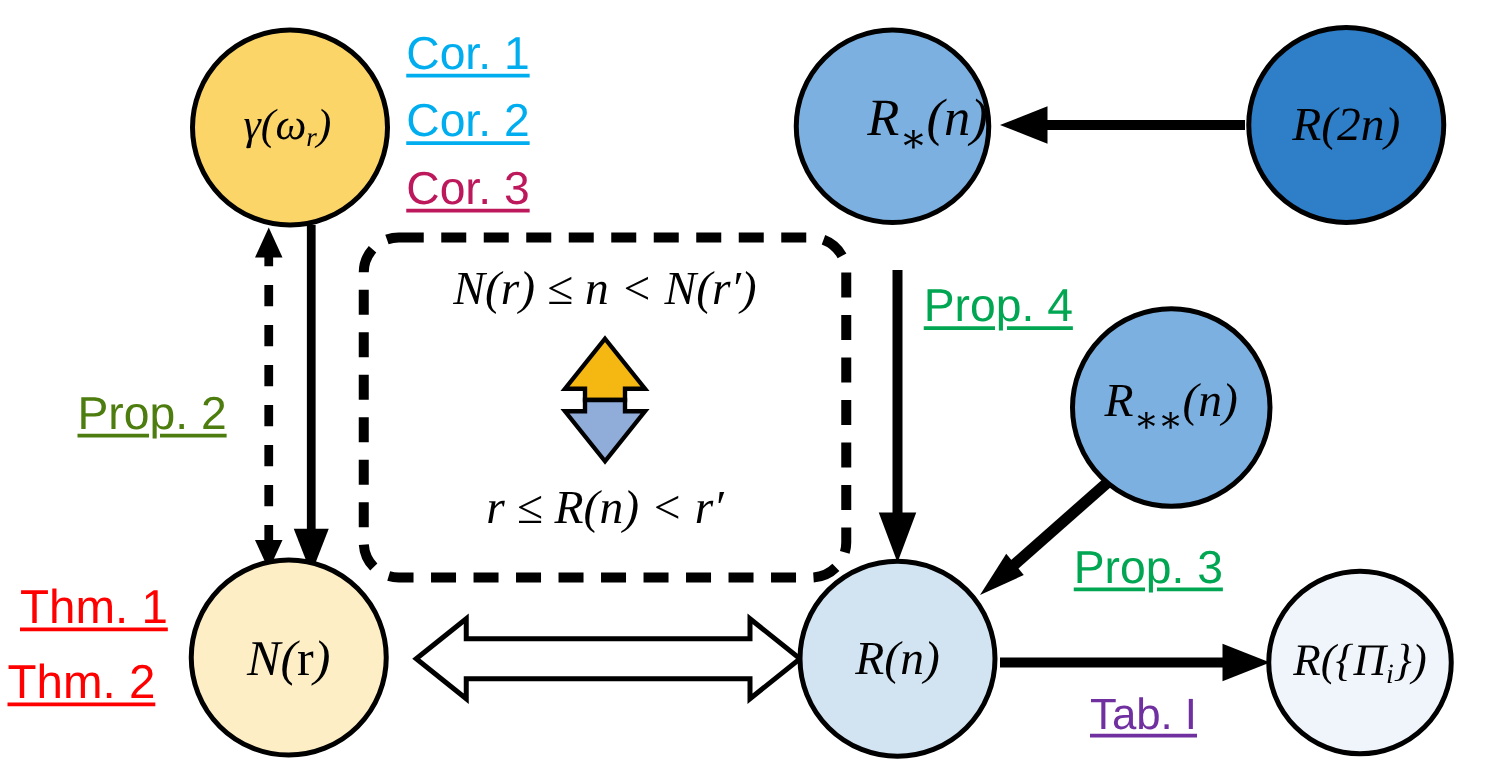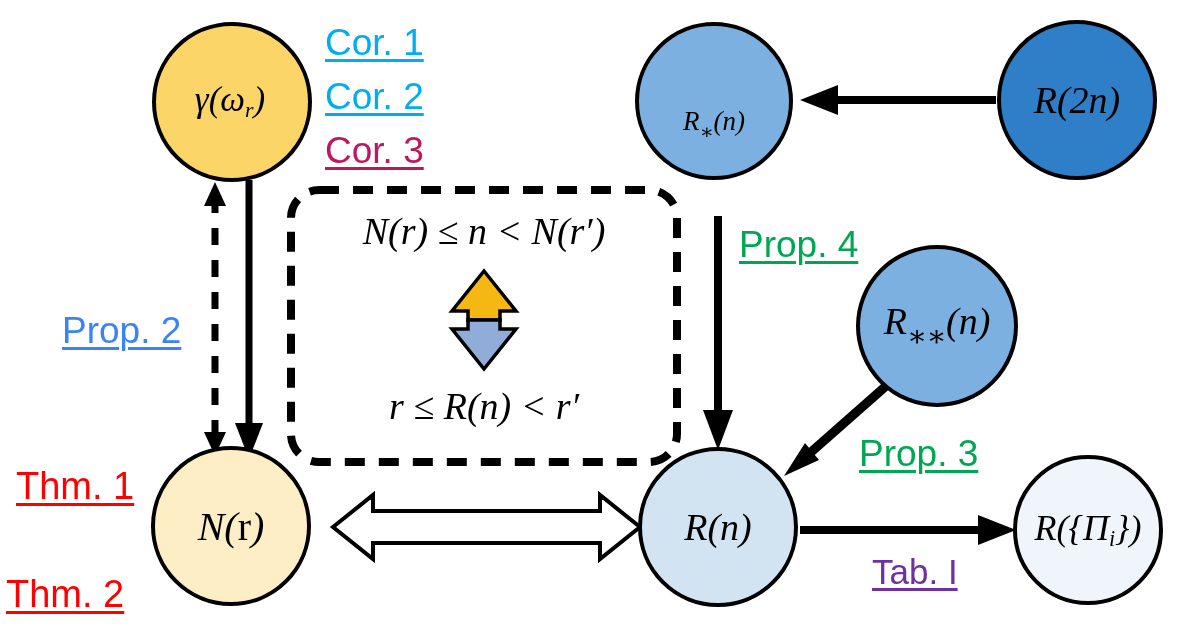--- a/index.html
+++ b/index.html
@@ -131,21 +131,21 @@
   </svg>
 
   <div class="node-label" style="left:152px; top:72px; width:156px; height:60px; font-size:35px;">
     <span>γ(ω<sub class="sm">r</sub>)</span>
   </div>
 
   <div class="node-label" style="left:151px; top:496px; width:160px; height:60px; font-size:40px;">
     <span>N(<span class="upright">r</span>)</span>
   </div>
 
-  <div class="node-label" style="left:634px; top:71px; width:160px; height:60px; font-size:27px;margin-top:24px;">
+  <div class="node-label" style="left:662px; top:71px; width:160px; height:60px; font-size:42px;">
     <span>R<span class="star">∗</span>(n)</span>
   </div>
 
   <div class="node-label" style="left:997px; top:70px; width:160px; height:60px; font-size:38px;">
     <span>R(2n)</span>
   </div>
 
   <div class="node-label" style="left:852px; top:296px; width:170px; height:60px; font-size:38px;">
     <span>R<span class="star">∗∗</span>(n)</span>
   </div>
@@ -166,25 +166,25 @@
     <span>r&nbsp;≤&nbsp;R(n)&nbsp;&lt;&nbsp;r′</span>
   </div>
 
   <div class="tag" style="left:325px; top:22px; font-size:37px; color:#00aeef;">Cor. 1</div>
 
   <div class="tag" style="left:325px; top:76px; font-size:37px; color:#00aeef;">Cor. 2</div>
 
   <div class="tag" style="left:325px; top:130px; font-size:37px; color:#be185d;">Cor. 3</div>
 
 
-  <div class="tag" style="left:62px; top:310px; font-size:37px; color:#3b82f6;">Prop. 2</div>
+  <div class="tag" style="left:62px; top:310px; font-size:37px; color:#4d7c0f;">Prop. 2</div>
 
   <div class="tag" style="left:6px; top:465px; font-size:38px; color:#ff0000;margin-left:10px;">Thm. 1</div>
 
-  <div class="tag" style="left:6px; top:525px; font-size:38px; color:#ff0000;margin-top:48px;">Thm. 2</div>
+  <div class="tag" style="left:6px; top:525px; font-size:38px; color:#ff0000;">Thm. 2</div>
 
   <div class="tag" style="left:739px; top:224px; font-size:37px; color:#00a651;">Prop. 4</div>
 
   <div class="tag" style="left:859px; top:433px; font-size:37px; color:#00a651;">Prop. 3</div>
 
   <div class="tag" style="left:872px; top:552px; font-size:35px; color:#7030a0;">Tab. I</div>
 
 </div>
 
 </body></html>

